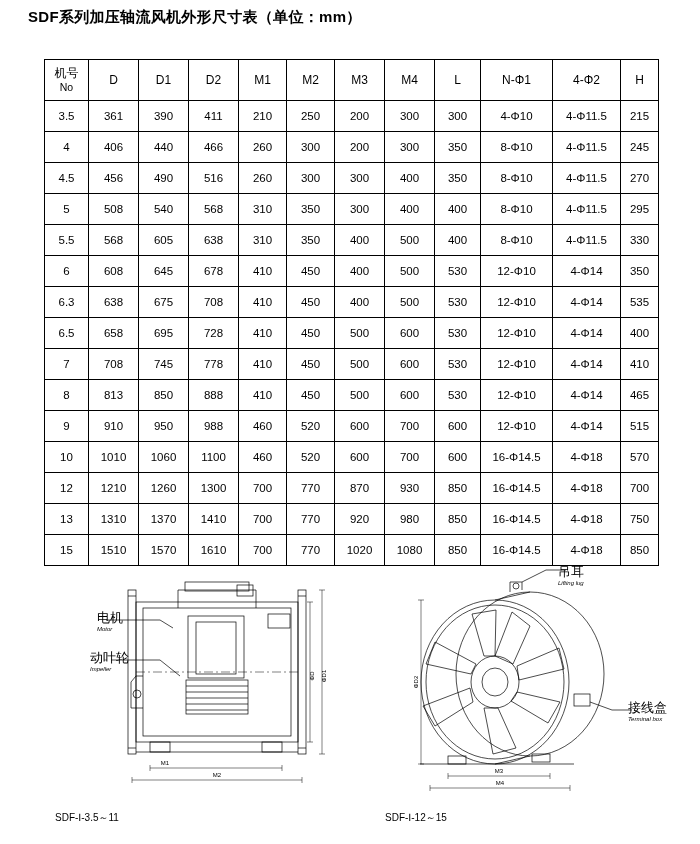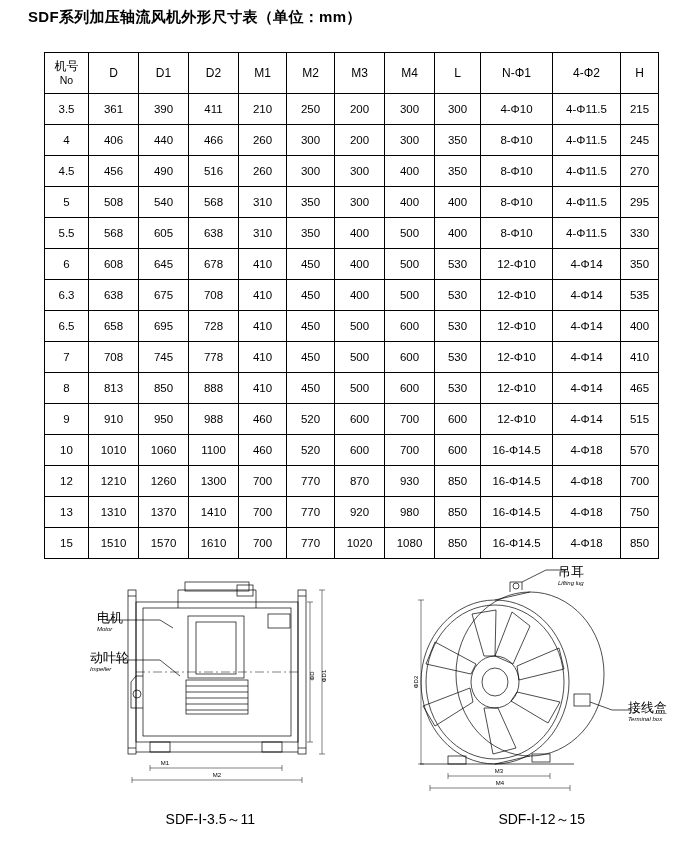--- a/index.html
+++ b/index.html
@@ -26,21 +26,21 @@
     top: 8px;
     font-size: 15px;
     font-weight: bold;
     letter-spacing: 0.3px;
     white-space: nowrap;
   }
   
   .table-wrap {
     position: absolute;
     left: 44px;
-    top: 52px;
+    top: 59px;
     width: 614px;
   }
   table.dims {
     border-collapse: collapse;
     width: 614px;
     table-layout: fixed;
   }
   table.dims td, table.dims th {
     border: 1px solid #000000;
     text-align: center;
@@ -77,22 +77,22 @@
   
   .drawings {
     position: absolute;
     left: 0;
     top: 548px;
     width: 700px;
     height: 296px;
   }
   .drawing-caption {
     position: absolute;
-    font-size: 14px;
-    text-align: right;
+    font-size: 10px;
+    text-align: left;
     width: 200px;
   }
   #cap-left  { left: 55px;  top: 263px; }
   #cap-right { left: 385px; top: 263px; }
 
   .lbl {
     position: absolute;
     font-size: 7px;
     line-height: 1.25;
     white-space: nowrap;

